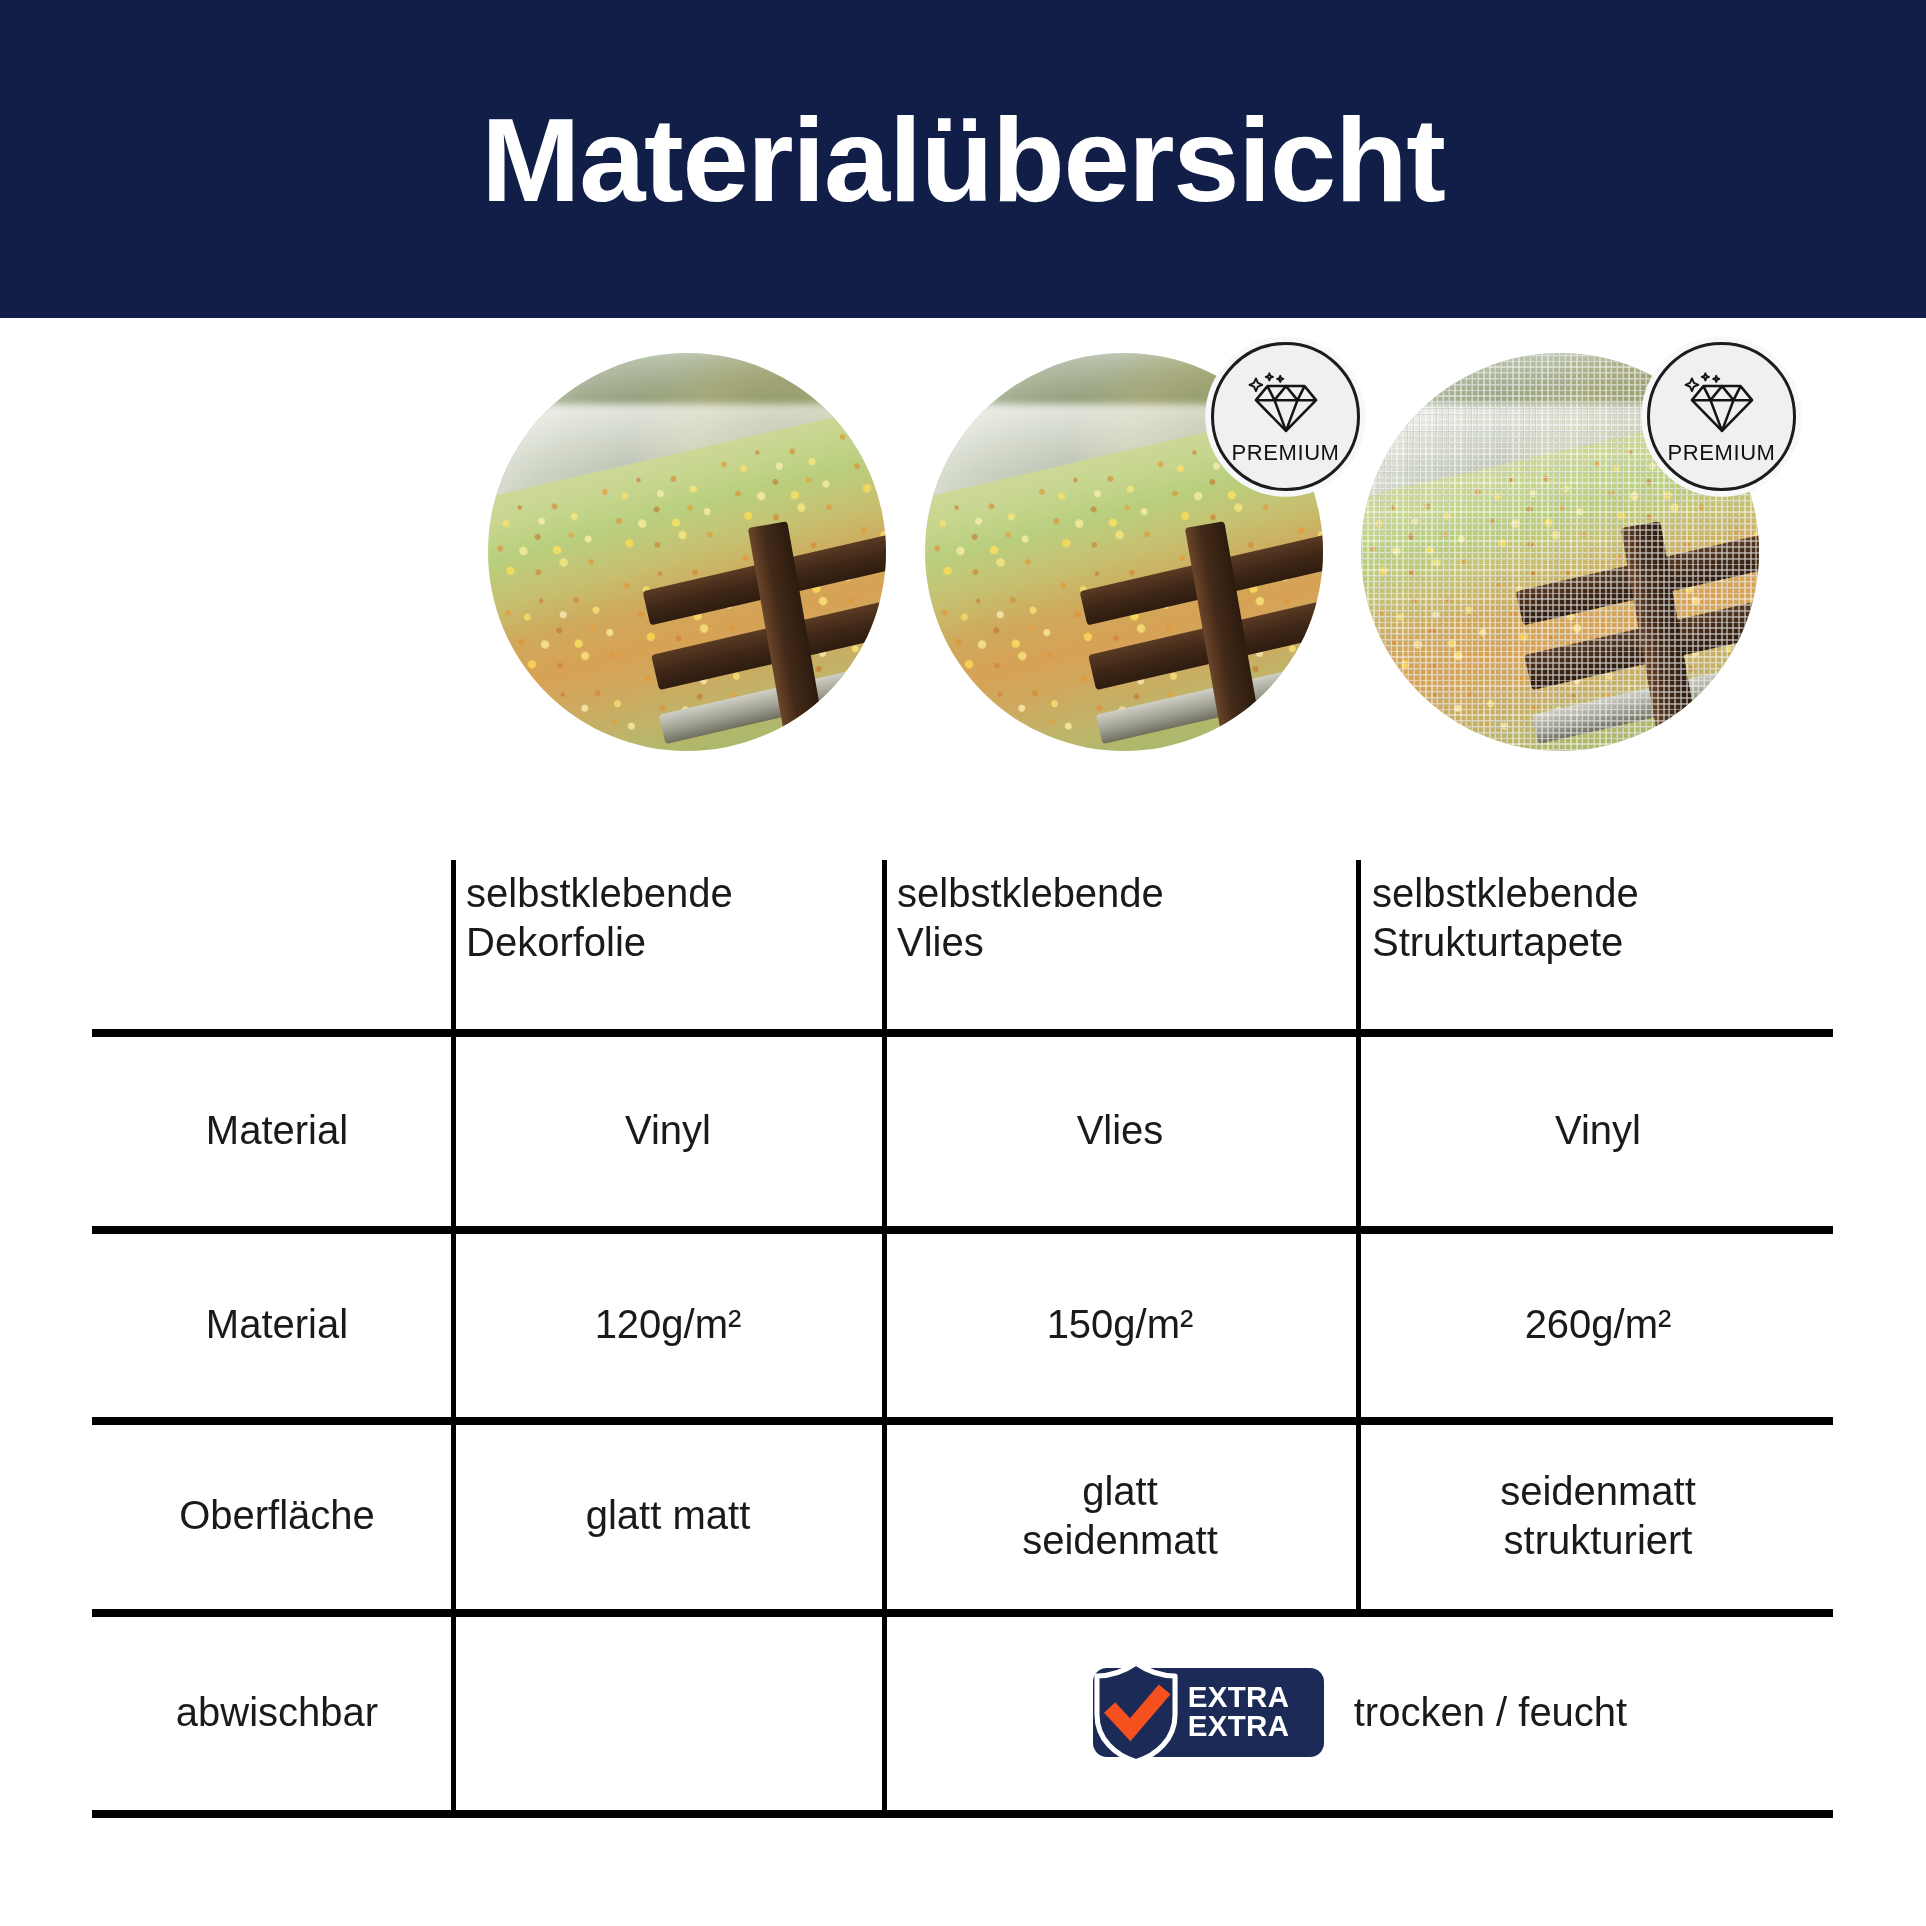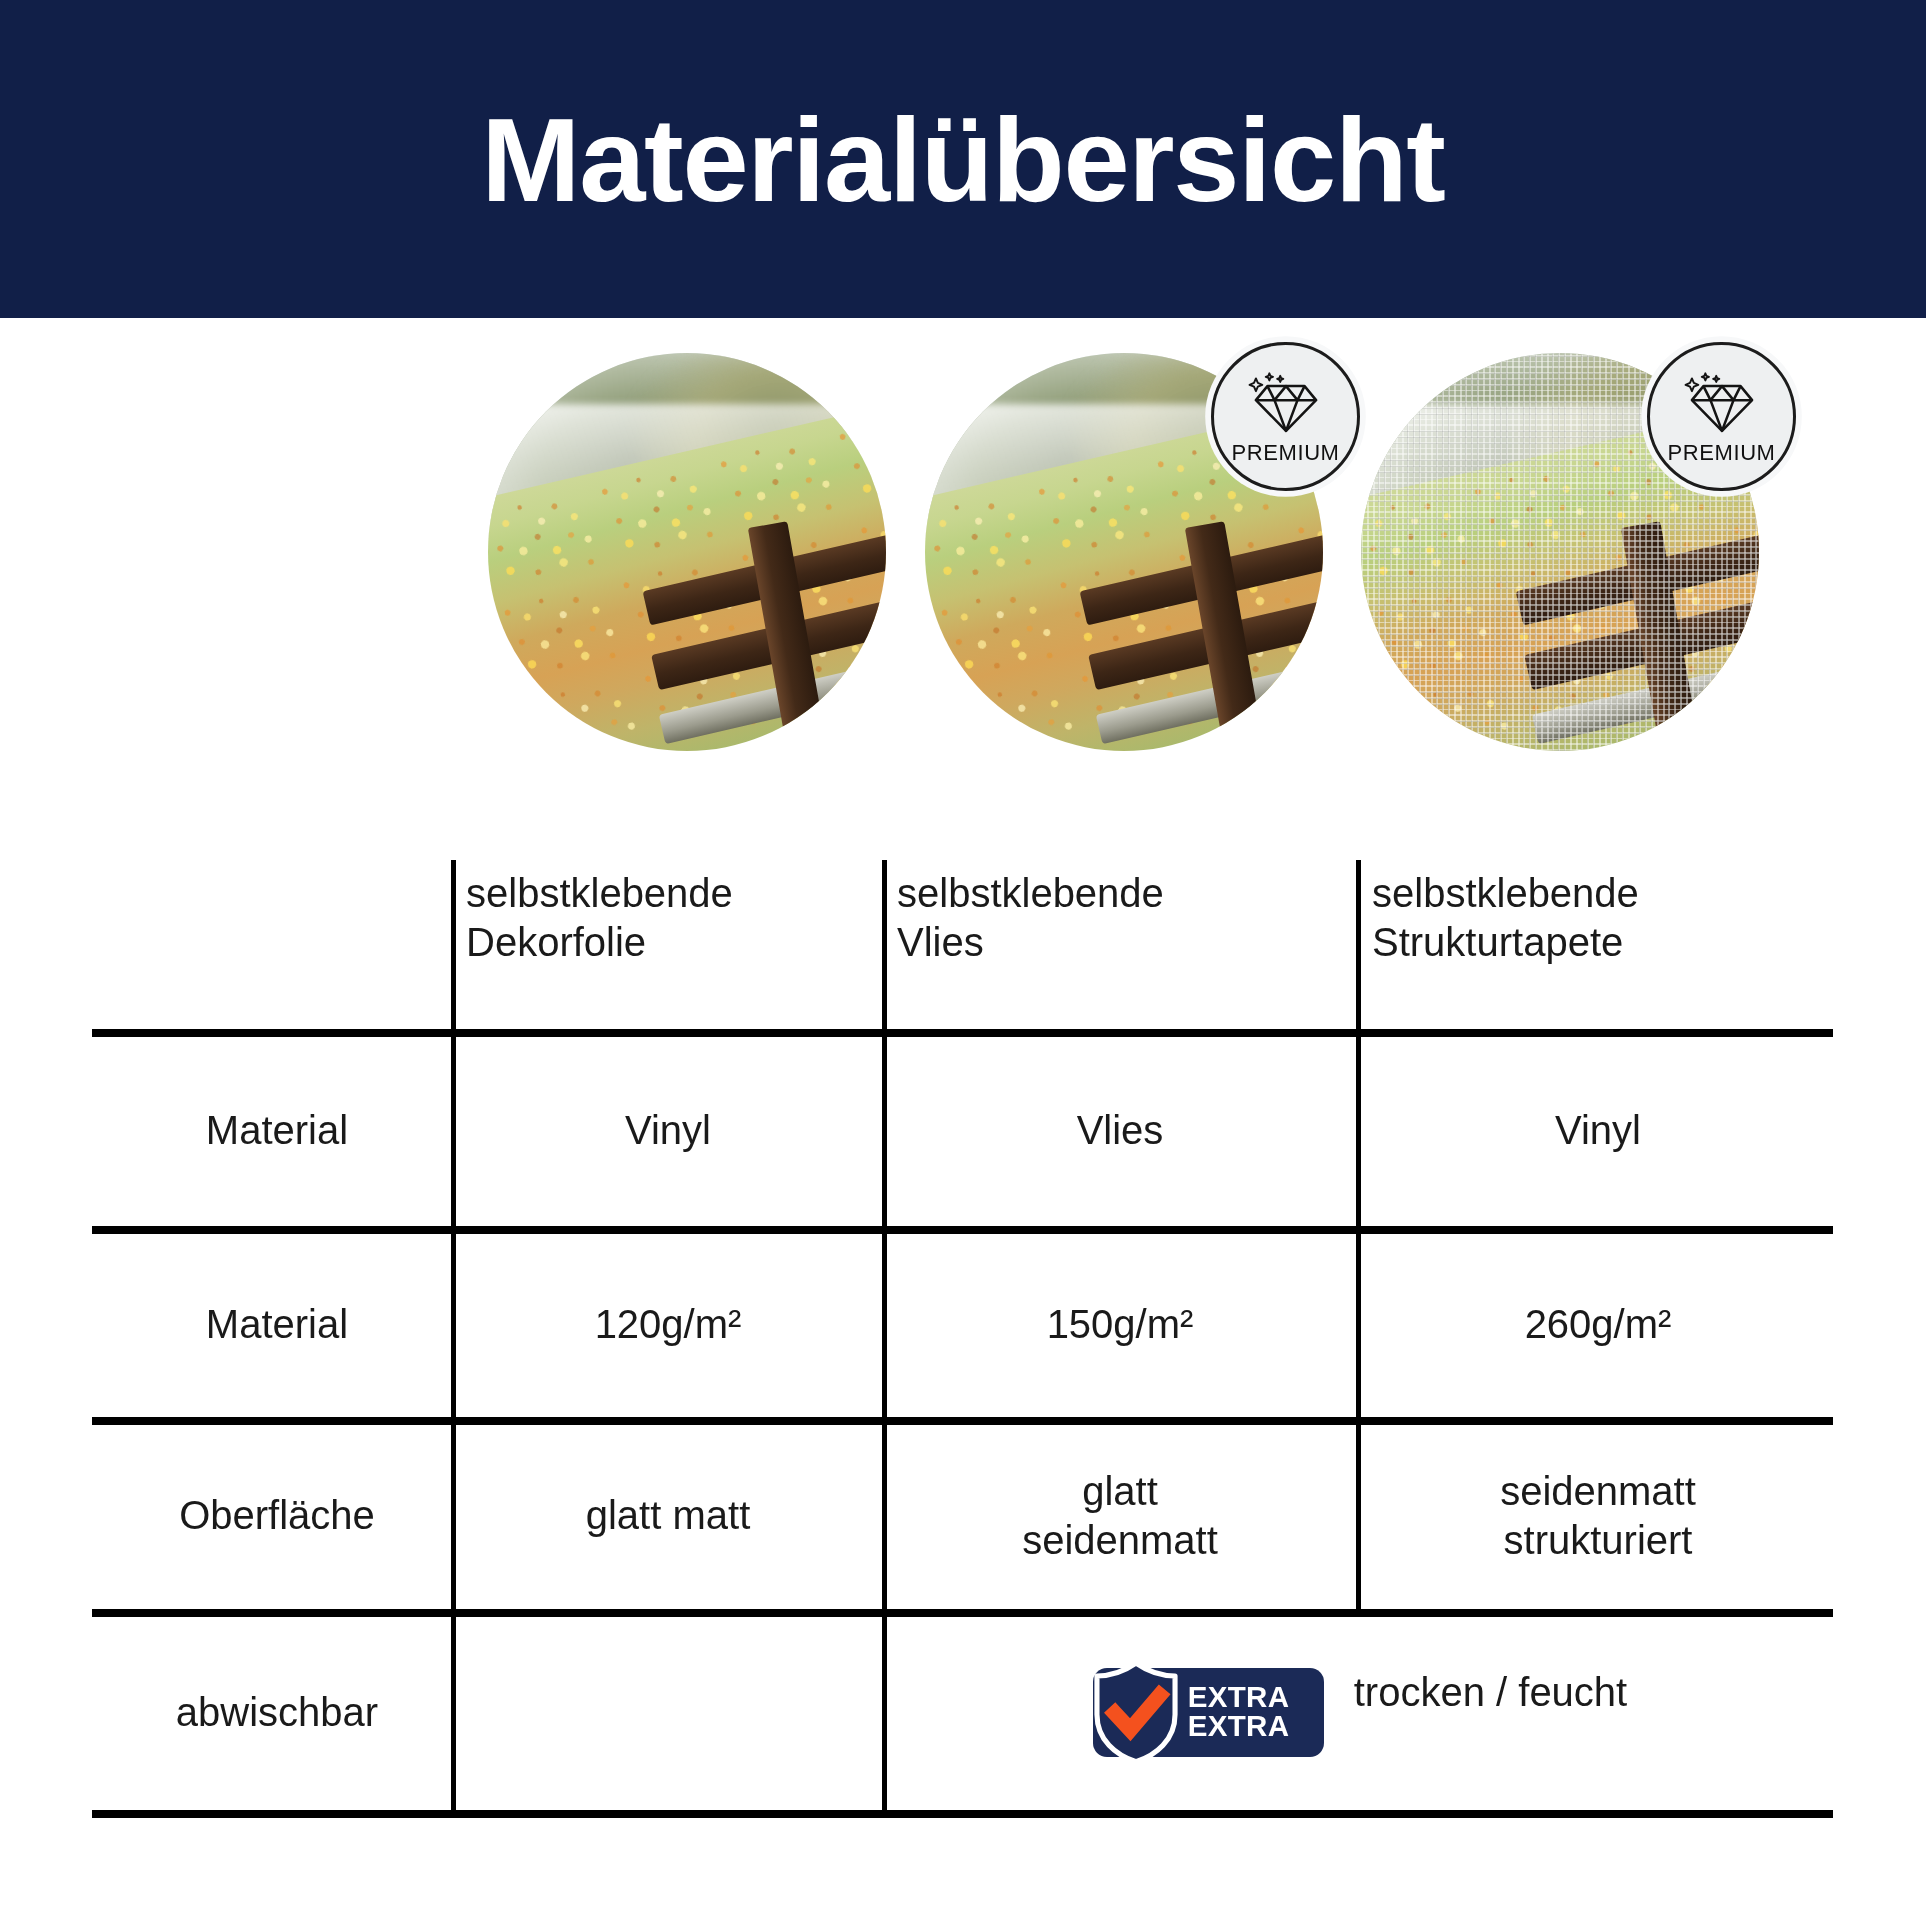--- a/index.html
+++ b/index.html
@@ -200,21 +200,21 @@
 
   
   .ca{left:366px;width:420px;}
   
   .cb{left:796px;width:464px;}
   
   .cc{left:1271px;width:470px;}
   
   .cbc{left:796px;width:944px;top:757px;height:190px;}
 
-  .merged-inner{display:flex;align-items:flex-start;justify-content:center;gap:30px;}
+  .merged-inner{display:flex;align-items:center;justify-content:center;gap:30px;}
 
   
   .robust-badge{
     position:relative;
     width:231px;height:89px;
     background:#1b2a57;
     border-radius:14px;
     display:flex;align-items:center;
     flex:0 0 auto;
   }

